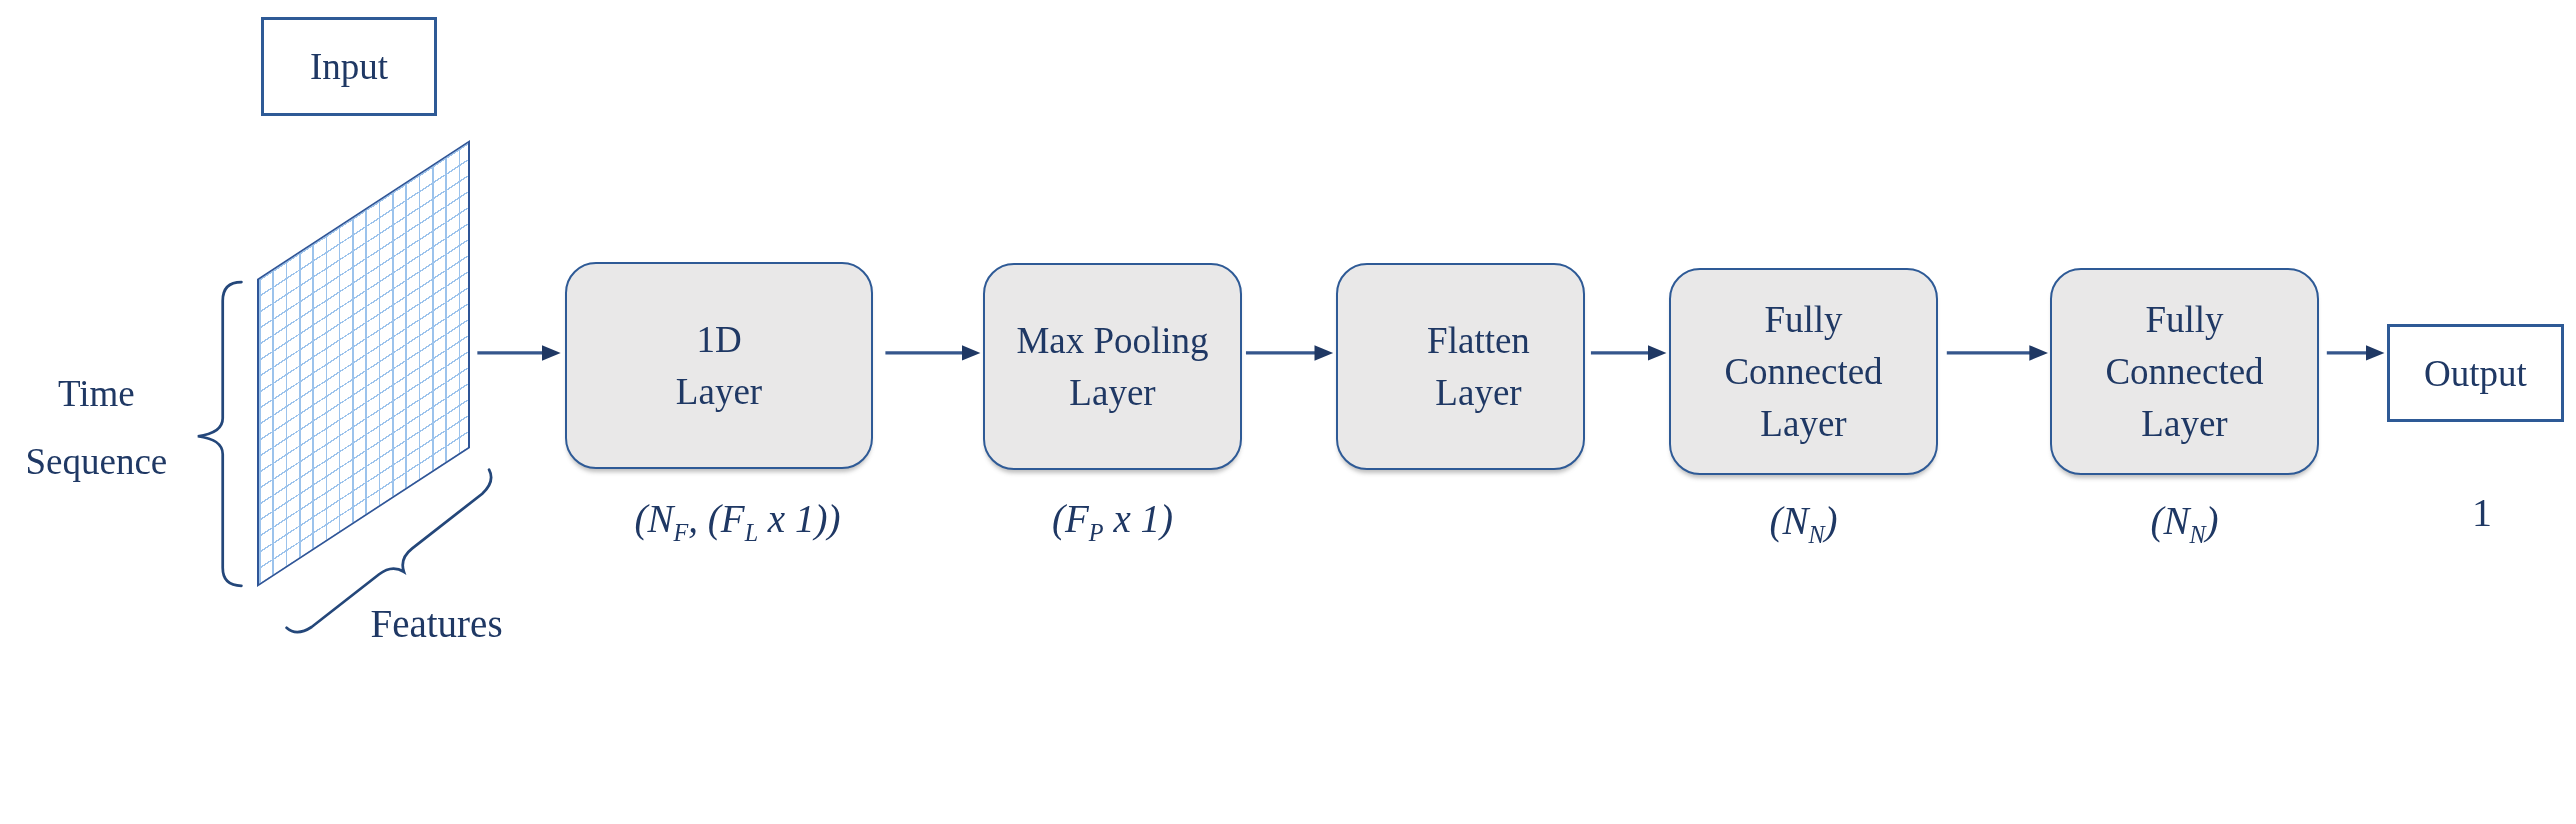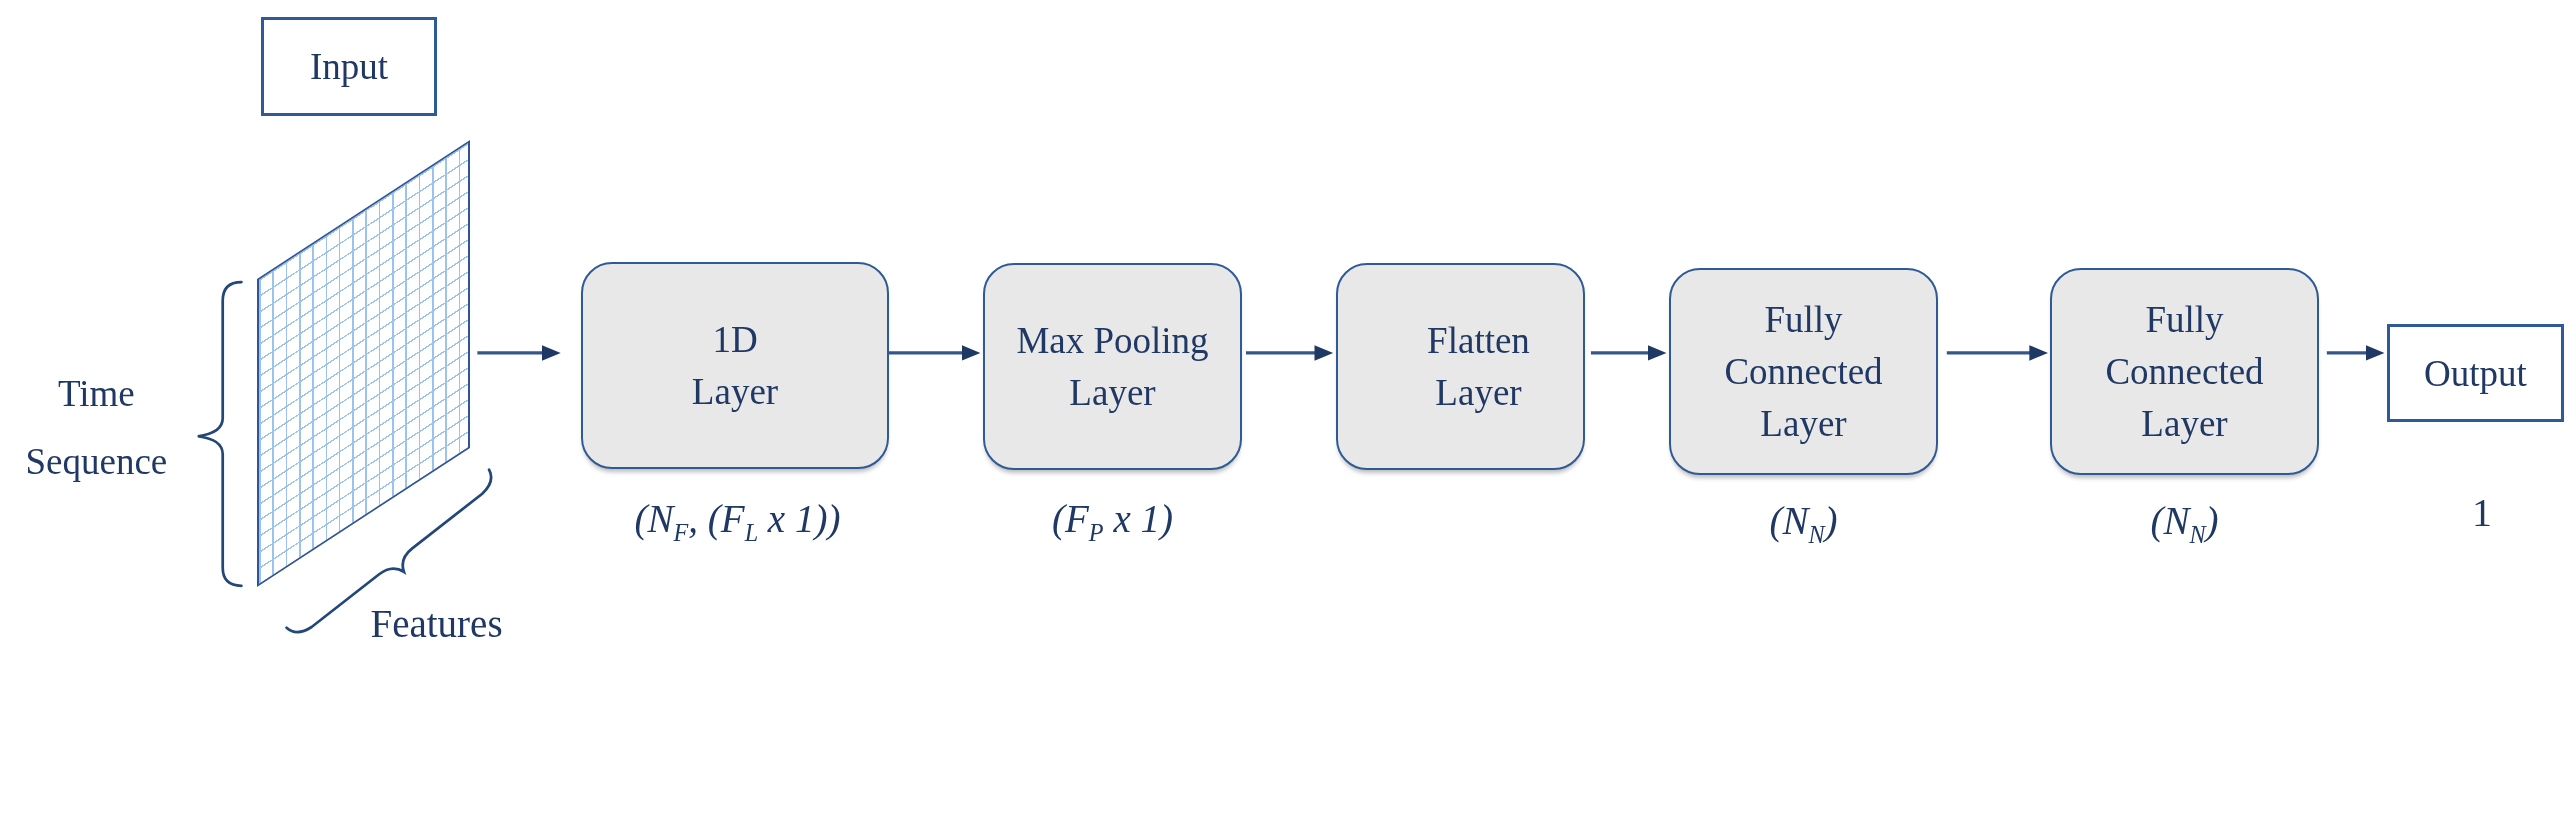--- a/index.html
+++ b/index.html
@@ -92,21 +92,21 @@
   </div>
 
   <div class="grid-sheet"></div>
 
   <div class="side-label">
     <div>Time</div>
     <div>Sequence</div>
   </div>
   <div class="feat-label">Features</div>
 
-  <div class="layer-box" style="left:565px;top:262px;width:308px;height:207px;margin-left:16px;">
+  <div class="layer-box" style="left:565px;top:262px;width:308px;height:207px;">
     <div class="ln">1D</div>
     <div class="ln">Layer</div>
   </div>
   <div class="formula f-conv"><span>(N</span><sub>F</sub><span>, (F</span><sub>L</sub><span> x 1))</span></div>
 
   <div class="layer-box" style="left:983px;top:263px;width:259px;height:207px;">
     <div class="ln">Max Pooling</div>
     <div class="ln">Layer</div>
   </div>
   <div class="formula f-pool"><span>(F</span><sub>P</sub><span> x 1)</span></div>

